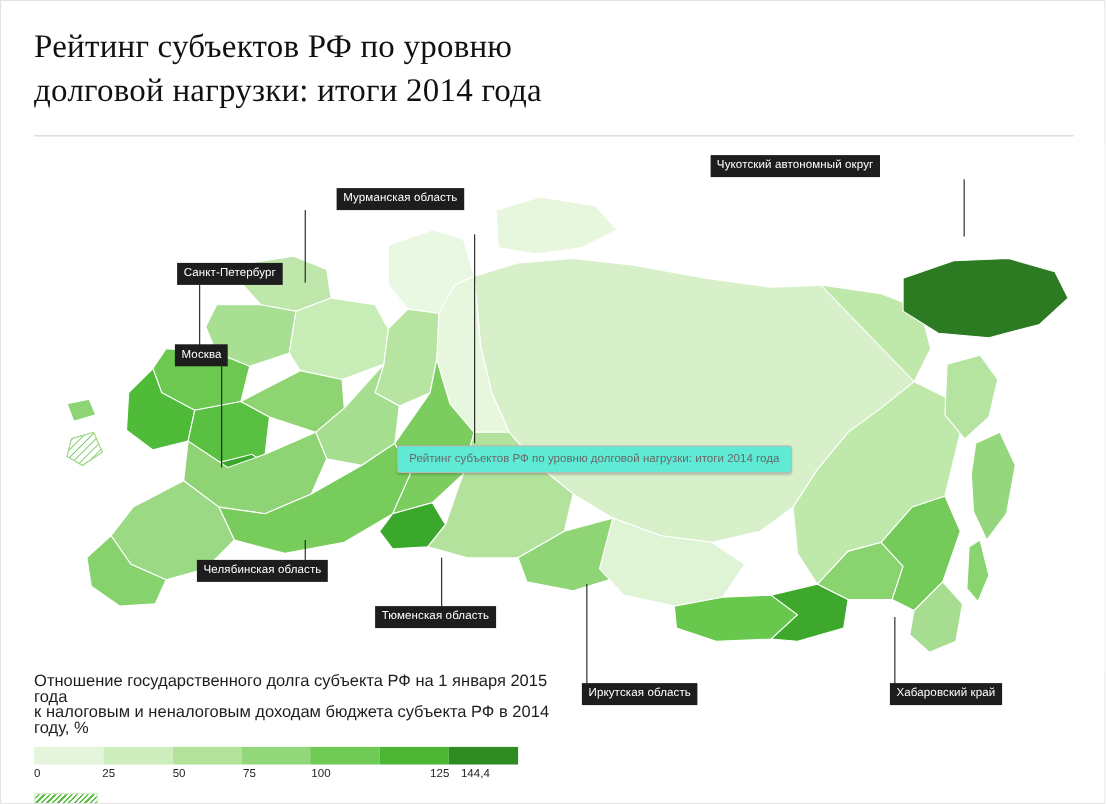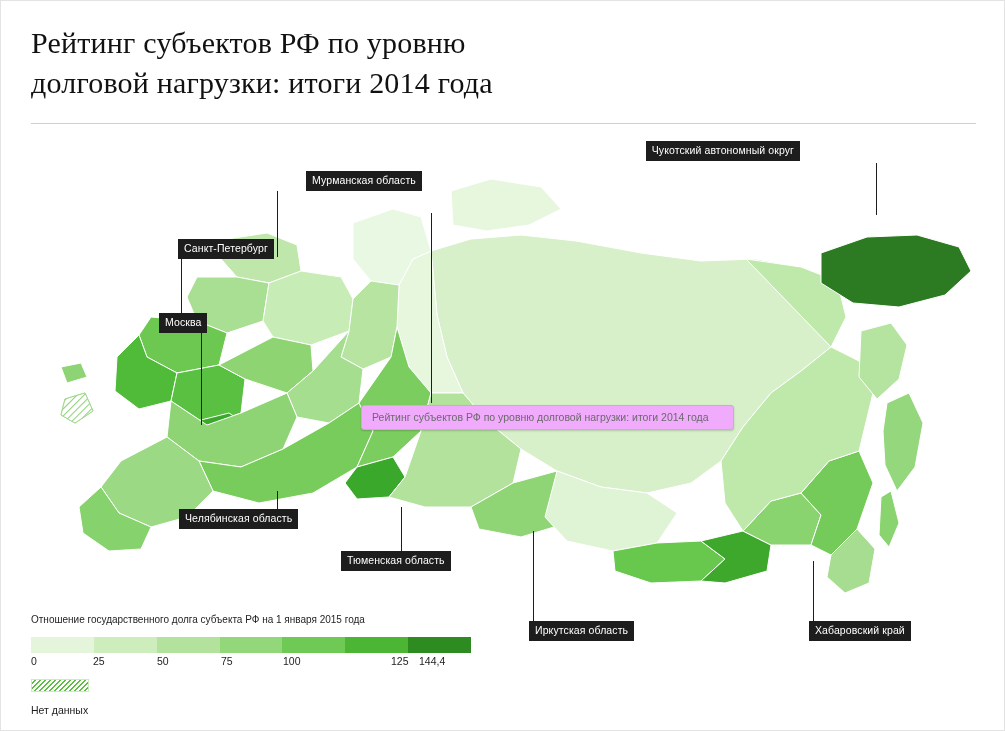--- a/index.html
+++ b/index.html
@@ -71,38 +71,38 @@
   .leader {
     position: absolute;
     background: #1d1d1d;
     width: 1px;
   }
   
   .tooltip {
     position: absolute;
     left: 360px;
     top: 274px;
-    background: #f0abfc;
+    background: #5eead4;
     border: 1px solid #b9b9b9;
     border-radius: 3px;
     color: #6a6a6a;
     font-size: 10.5px;
-    padding: 5px 24px 6px 10px;
+    padding: 5px 10px 6px 10px;
     white-space: nowrap;
     box-shadow: 0 1px 2px rgba(0,0,0,0.18);
   }
   
   .legend {
     position: absolute;
     left: 30px;
     top: 612px;
     width: 470px;
   }
   .legend-caption {
-    font-size: 10px;
+    font-size: 15px;
     color: #1d1d1d;
     line-height: 14px;
   }
   .legend-bar {
     position: relative;
     margin-top: 10px;
     width: 440px;
     height: 16px;
     display: flex;
   }
@@ -243,21 +243,21 @@
     </svg>
 
     <div class="callout" style="right:6px; top:10px;">Чукотский автономный округ</div>
     <div class="leader" style="left:875px; top:32px; height:52px;"></div>
 
     <div class="callout" style="left:260px; top:40px;margin-left:45px;">Мурманская область</div>
     <div class="leader" style="left:276px; top:60px; height:66px;"></div>
 
     <div class="leader" style="left:430px; top:82px; height:190px;"></div>
 
-    <div class="callout" style="left:177px; top:108px;">Санкт-Петербург</div>
+    <div class="callout" style="left:160px; top:108px;">Санкт-Петербург</div>
     <div class="leader" style="left:180px; top:128px; height:58px;"></div>
 
     <div class="callout" style="left:158px; top:182px;">Москва</div>
     <div class="leader" style="left:200px; top:202px; height:92px;"></div>
 
     <div class="callout" style="left:146px; top:378px;margin-left:32px;">Челябинская область</div>
     <div class="leader" style="left:276px; top:360px; height:18px;"></div>
 
     <div class="callout" style="left:340px; top:420px;">Тюменская область</div>
     <div class="leader" style="left:400px; top:376px; height:44px;"></div>
@@ -266,20 +266,21 @@
     <div class="leader" style="left:532px; top:400px; height:90px;"></div>
 
     <div class="callout" style="left:808px; top:490px;">Хабаровский край</div>
     <div class="leader" style="left:812px; top:430px; height:60px;"></div>
 
     <div class="tooltip">Рейтинг субъектов РФ по уровню долговой нагрузки: итоги 2014 года</div>
   </div>
 
   <div class="legend">
     <div class="legend-caption">Отношение государственного долга субъекта РФ на 1 января 2015 года</div>
+    <div class="legend-caption">к налоговым и неналоговым доходам бюджета субъекта РФ в 2014 году, %</div>
 
     <div class="legend-bar">
       <div style="background:#e4f5dc"></div>
       <div style="background:#cdedbd"></div>
       <div style="background:#b2e29c"></div>
       <div style="background:#92d779"></div>
       <div style="background:#6fc955"></div>
       <div style="background:#4cb634"></div>
       <div style="background:#2e8b22"></div>
     </div>

